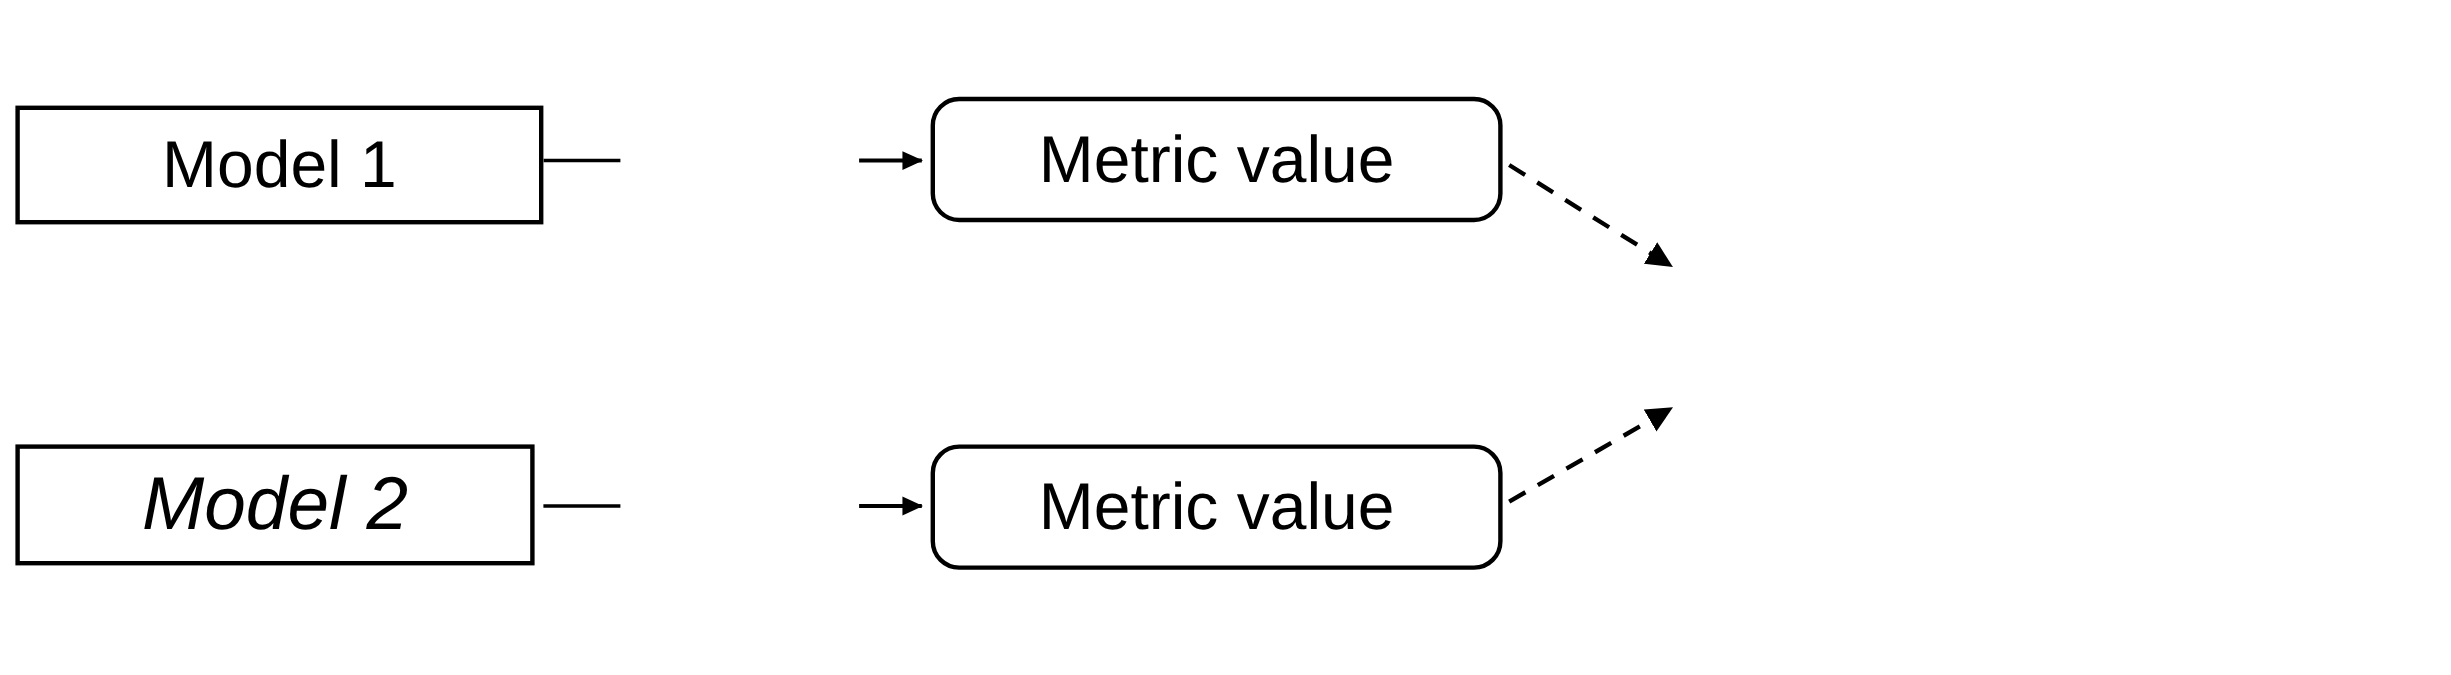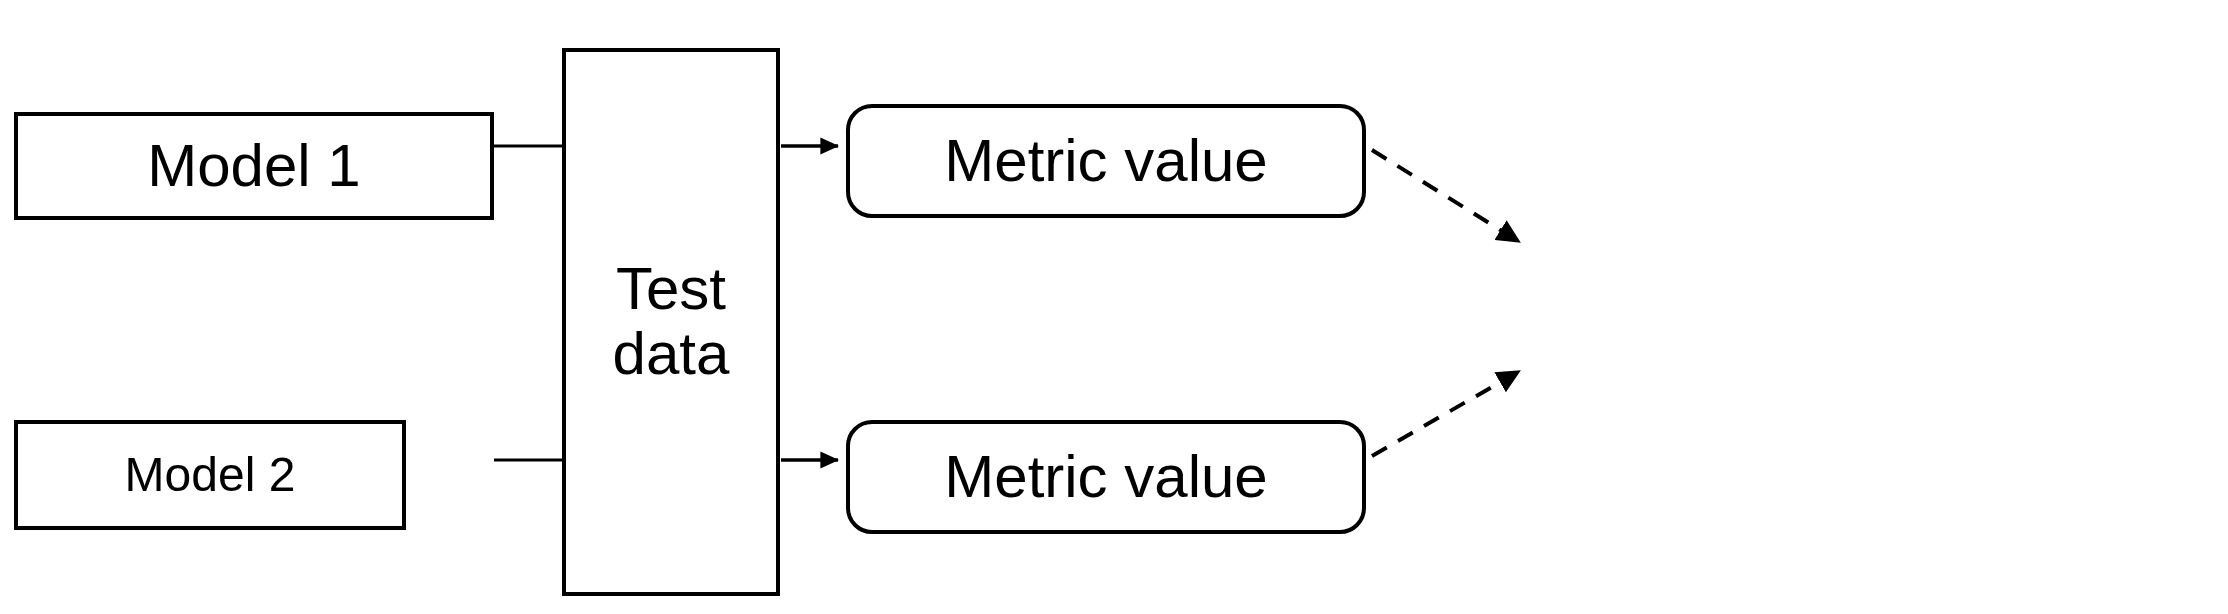--- a/index.html
+++ b/index.html
@@ -29,41 +29,41 @@
     position: absolute;
     box-sizing: border-box;
     background: #ffffff;
     border: 4px solid #000000;
     display: flex;
     align-items: center;
     justify-content: center;
     text-align: center;
     line-height: 1.08;
     z-index: 2;
-    margin-top: 16px;
   }
   .node-label {
     white-space: pre-line;
     font-weight: 400;
   }
   .rect {
     border-radius: 0;
   }
   .rounded {
     border-radius: 26px;
     text-align: center;
   }
   
   #node-model-1 {
     left: 14px;  top: 96px;  width: 480px; height: 108px;
     font-size: 60px;
   }
   #node-model-2 {
-    left: 14px;  top: 404px; width: 392px; height: 110px;
-    font-size: 48px;
+    left: 14px;  top: 404px; width: 472px; height: 110px;
+    font-size: 68px;
+    font-style: italic;
   }
   #node-test-data {
     left: 562px; top: 32px;  width: 218px; height: 548px;
     font-size: 60px;
   }
   #node-metric-top {
     left: 846px; top: 88px;  width: 520px; height: 114px;
     font-size: 60px;
   }
   #node-metric-bottom {
@@ -107,24 +107,20 @@
   </svg>
 
   <div class="node rect" id="node-model-1">
     <span class="node-label">Model 1</span>
   </div>
 
   <div class="node rect" id="node-model-2">
     <span class="node-label">Model 2</span>
   </div>
 
-  <div class="node rect" id="node-test-data">
-    <span class="node-label">Test
-data</span>
-  </div>
 
   <div class="node rounded" id="node-metric-top">
     <span class="node-label">Metric value</span>
   </div>
 
   <div class="node rounded" id="node-metric-bottom">
     <span class="node-label">Metric value</span>
   </div>
 
 

